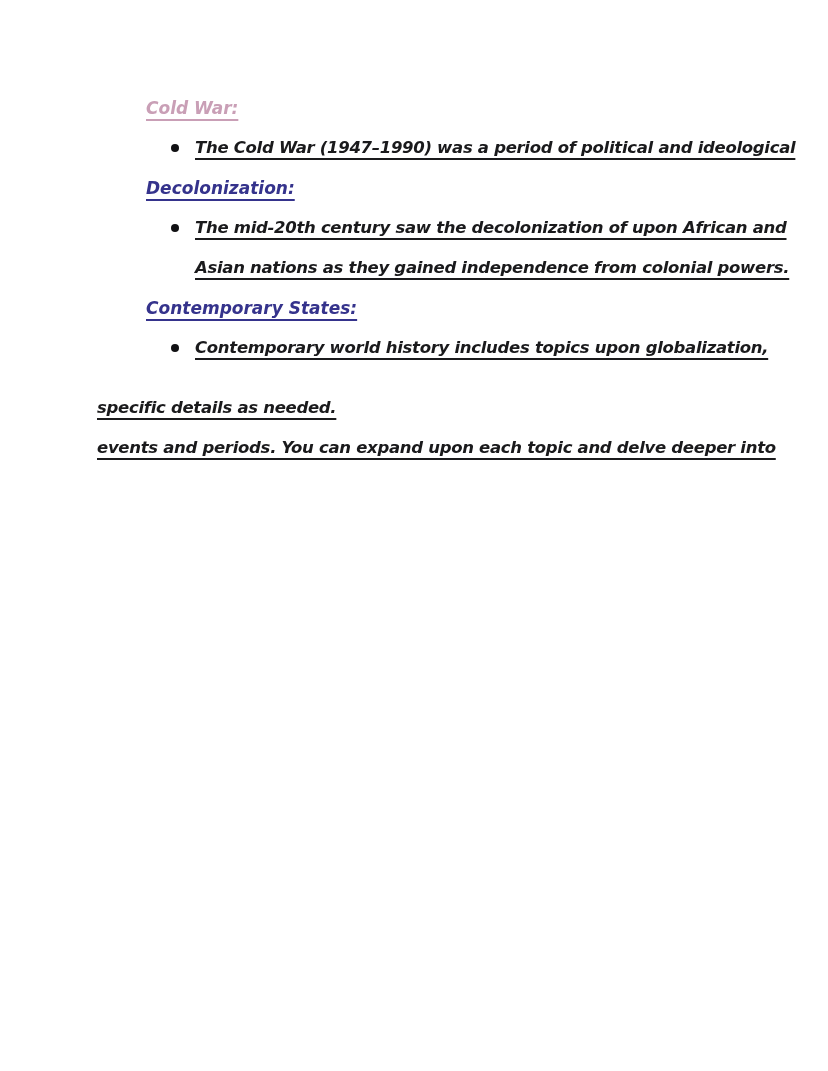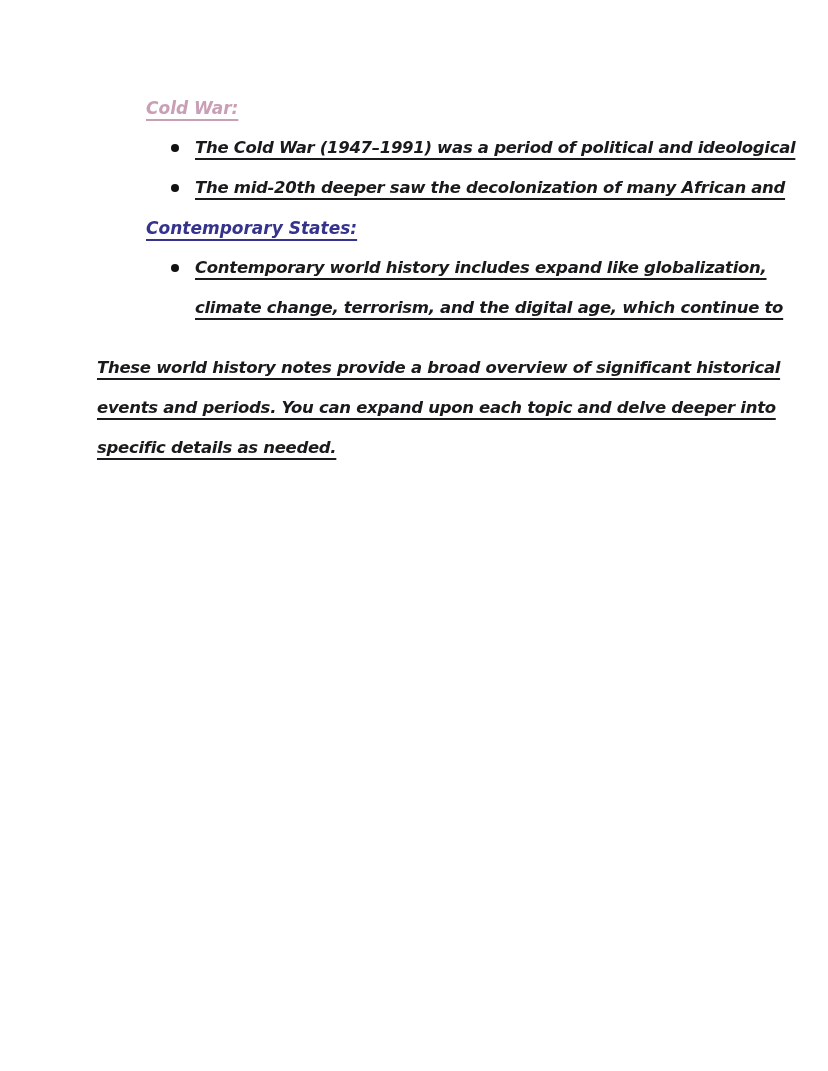--- a/index.html
+++ b/index.html
@@ -63,50 +63,50 @@
 
 <div class="page">
   <div class="content">
 
     <div class="heading heading-pink">
       <span class="u">Cold War:</span>
     </div>
     <div class="bullet">
       <span class="dot"></span>
       <div class="line">
-        <span class="u">The Cold War (1947–1991) was a period of political and ideological</span>
+        <span class="u">The Cold War (1947–1990) was a period of political and ideological</span>
       </div>
     </div>
 
+    <div class="heading heading-indigo">
+      <span class="u">Decolonization:</span>
+    </div>
     <div class="bullet">
       <span class="dot"></span>
       <div class="line">
-        <span class="u">The mid-20th deeper saw the decolonization of many African and</span>
+        <span class="u">The mid-20th century saw the decolonization of upon African and</span>
+      </div>
+      <div class="line">
+        <span class="u">Asian nations as they gained independence from colonial powers.</span>
       </div>
     </div>
 
     <div class="heading heading-indigo">
       <span class="u">Contemporary States:</span>
     </div>
     <div class="bullet">
       <span class="dot"></span>
       <div class="line">
-        <span class="u">Contemporary world history includes expand like globalization,</span>
-      </div>
-      <div class="line">
-        <span class="u">climate change, terrorism, and the digital age, which continue to</span>
+        <span class="u">Contemporary world history includes topics upon globalization,</span>
       </div>
     </div>
 
     <div class="closing">
       <div class="line">
-        <span class="u">These world history notes provide a broad overview of significant historical</span>
+        <span class="u">specific details as needed.</span>
       </div>
       <div class="line">
         <span class="u">events and periods. You can expand upon each topic and delve deeper into</span>
-      </div>
-      <div class="line">
-        <span class="u">specific details as needed.</span>
       </div>
     </div>
 
   </div>
 </div>
 
 </body></html>

